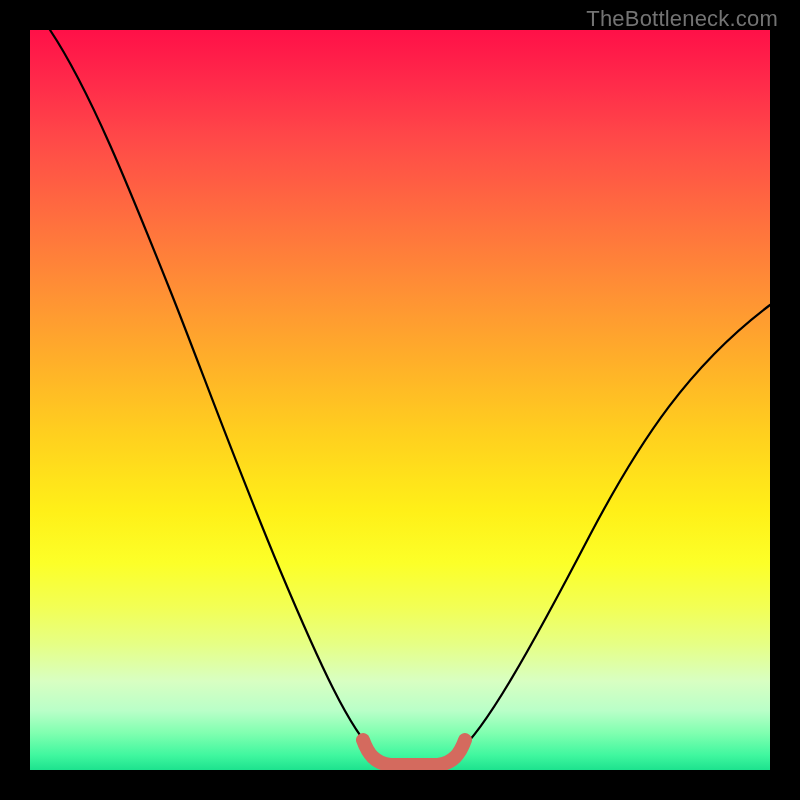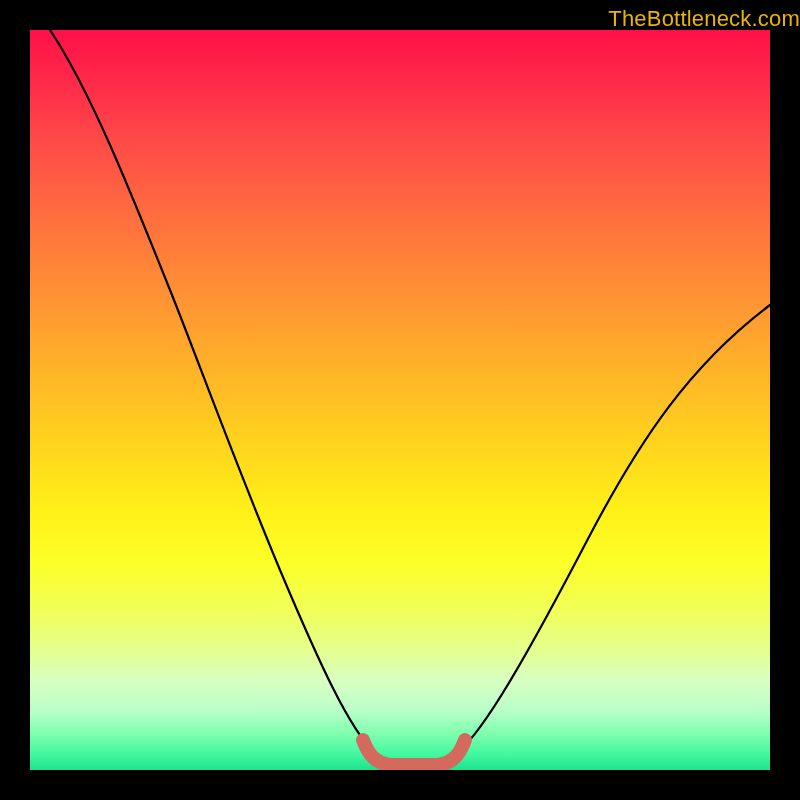--- a/index.html
+++ b/index.html
@@ -7,22 +7,22 @@
     padding: 0;
     width: 800px;
     height: 800px;
     background: #000;
     position: relative;
     font-family: Arial, Helvetica, sans-serif;
   }
   .watermark {
     position: absolute;
     top: 6px;
-    right: 0;
-    color: #eab308;
+    right: 22px;
+    color: #737373;
     font-size: 22px;
     font-weight: 500;
     letter-spacing: 0.2px;
     z-index: 5;
   }
   .plot-area {
     position: absolute;
     left: 30px;
     top: 30px;
     width: 740px;

